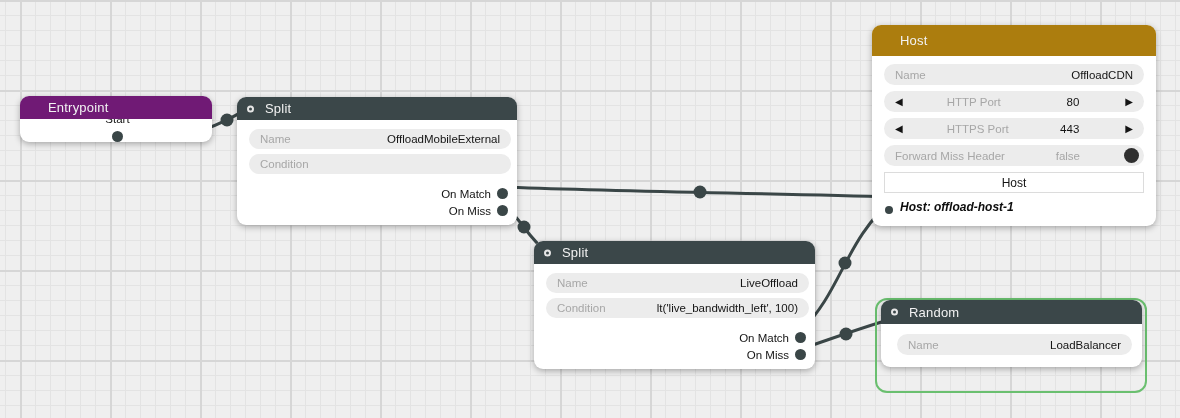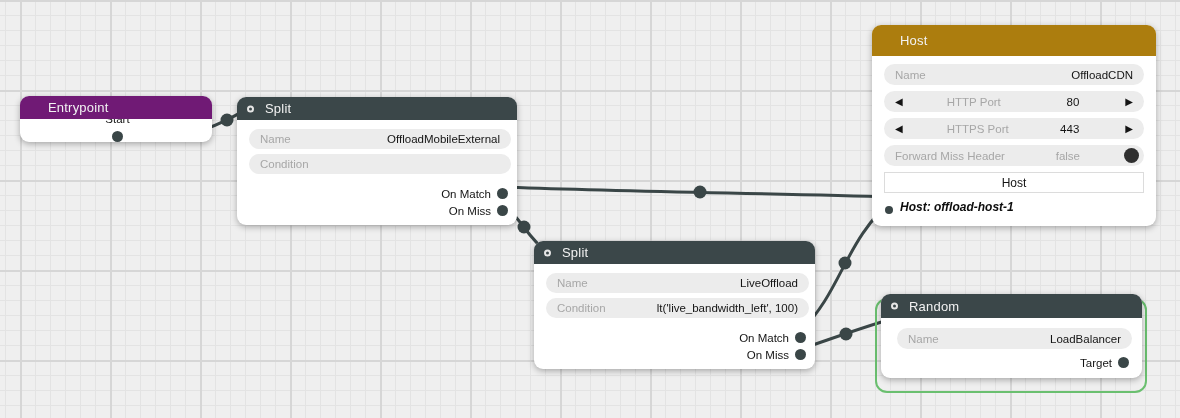--- a/index.html
+++ b/index.html
@@ -71,21 +71,21 @@
   .n-host .pill { height:21px; margin-bottom:6px; }
   .edit-btn {
     height:21px; border:1px solid #dcdcdc; background:#ffffff; display:flex;
     align-items:center; justify-content:center; font-size:12px; color:#141414;
     margin:6px 0 4px 0; cursor:pointer;
   }
   .host-item { display:flex; align-items:flex-end; gap:7px; height:17px; font-size:12px; font-weight:bold; color:#0d0d0d; padding-left:1px;font-style:italic; }
   .in-dot { width:8px; height:8px; border-radius:50%; background:#3a4647; flex:0 0 auto; }
 
   
-  .n-random { left:881px; top:294px; width:261px;text-align:right; }
+  .n-random { left:881px; top:300px; width:261px;text-align:right; }
   .n-random .node-header { height:24px; }
   .n-random .node-body { padding:10px 10px 7px 16px; }
   .n-random .pill { height:21px; }
   .n-random .out-row { margin-top:4px; }
   .selection-outline {
     position:absolute; left:875px; top:298px; width:272px; height:95px;
     border:2px solid #6abf6f; border-radius:12px; z-index:2;
   }
 </style>
 </head>
@@ -214,20 +214,16 @@
   <div class="node n-random">
     <div class="node-header" style="background:#3b4749;">
       <span class="header-ring"></span>
       <span>Random</span>
     </div>
     <div class="node-body">
       <div class="pill">
         <span class="lbl">Name</span>
         <span class="val">LoadBalancer</span>
       </div>
-      <div class="out-row">
-        <span>Target</span>
-        <span class="port"></span>
-      </div>
     </div>
   </div>
 
 </div>
 
 </body></html>

